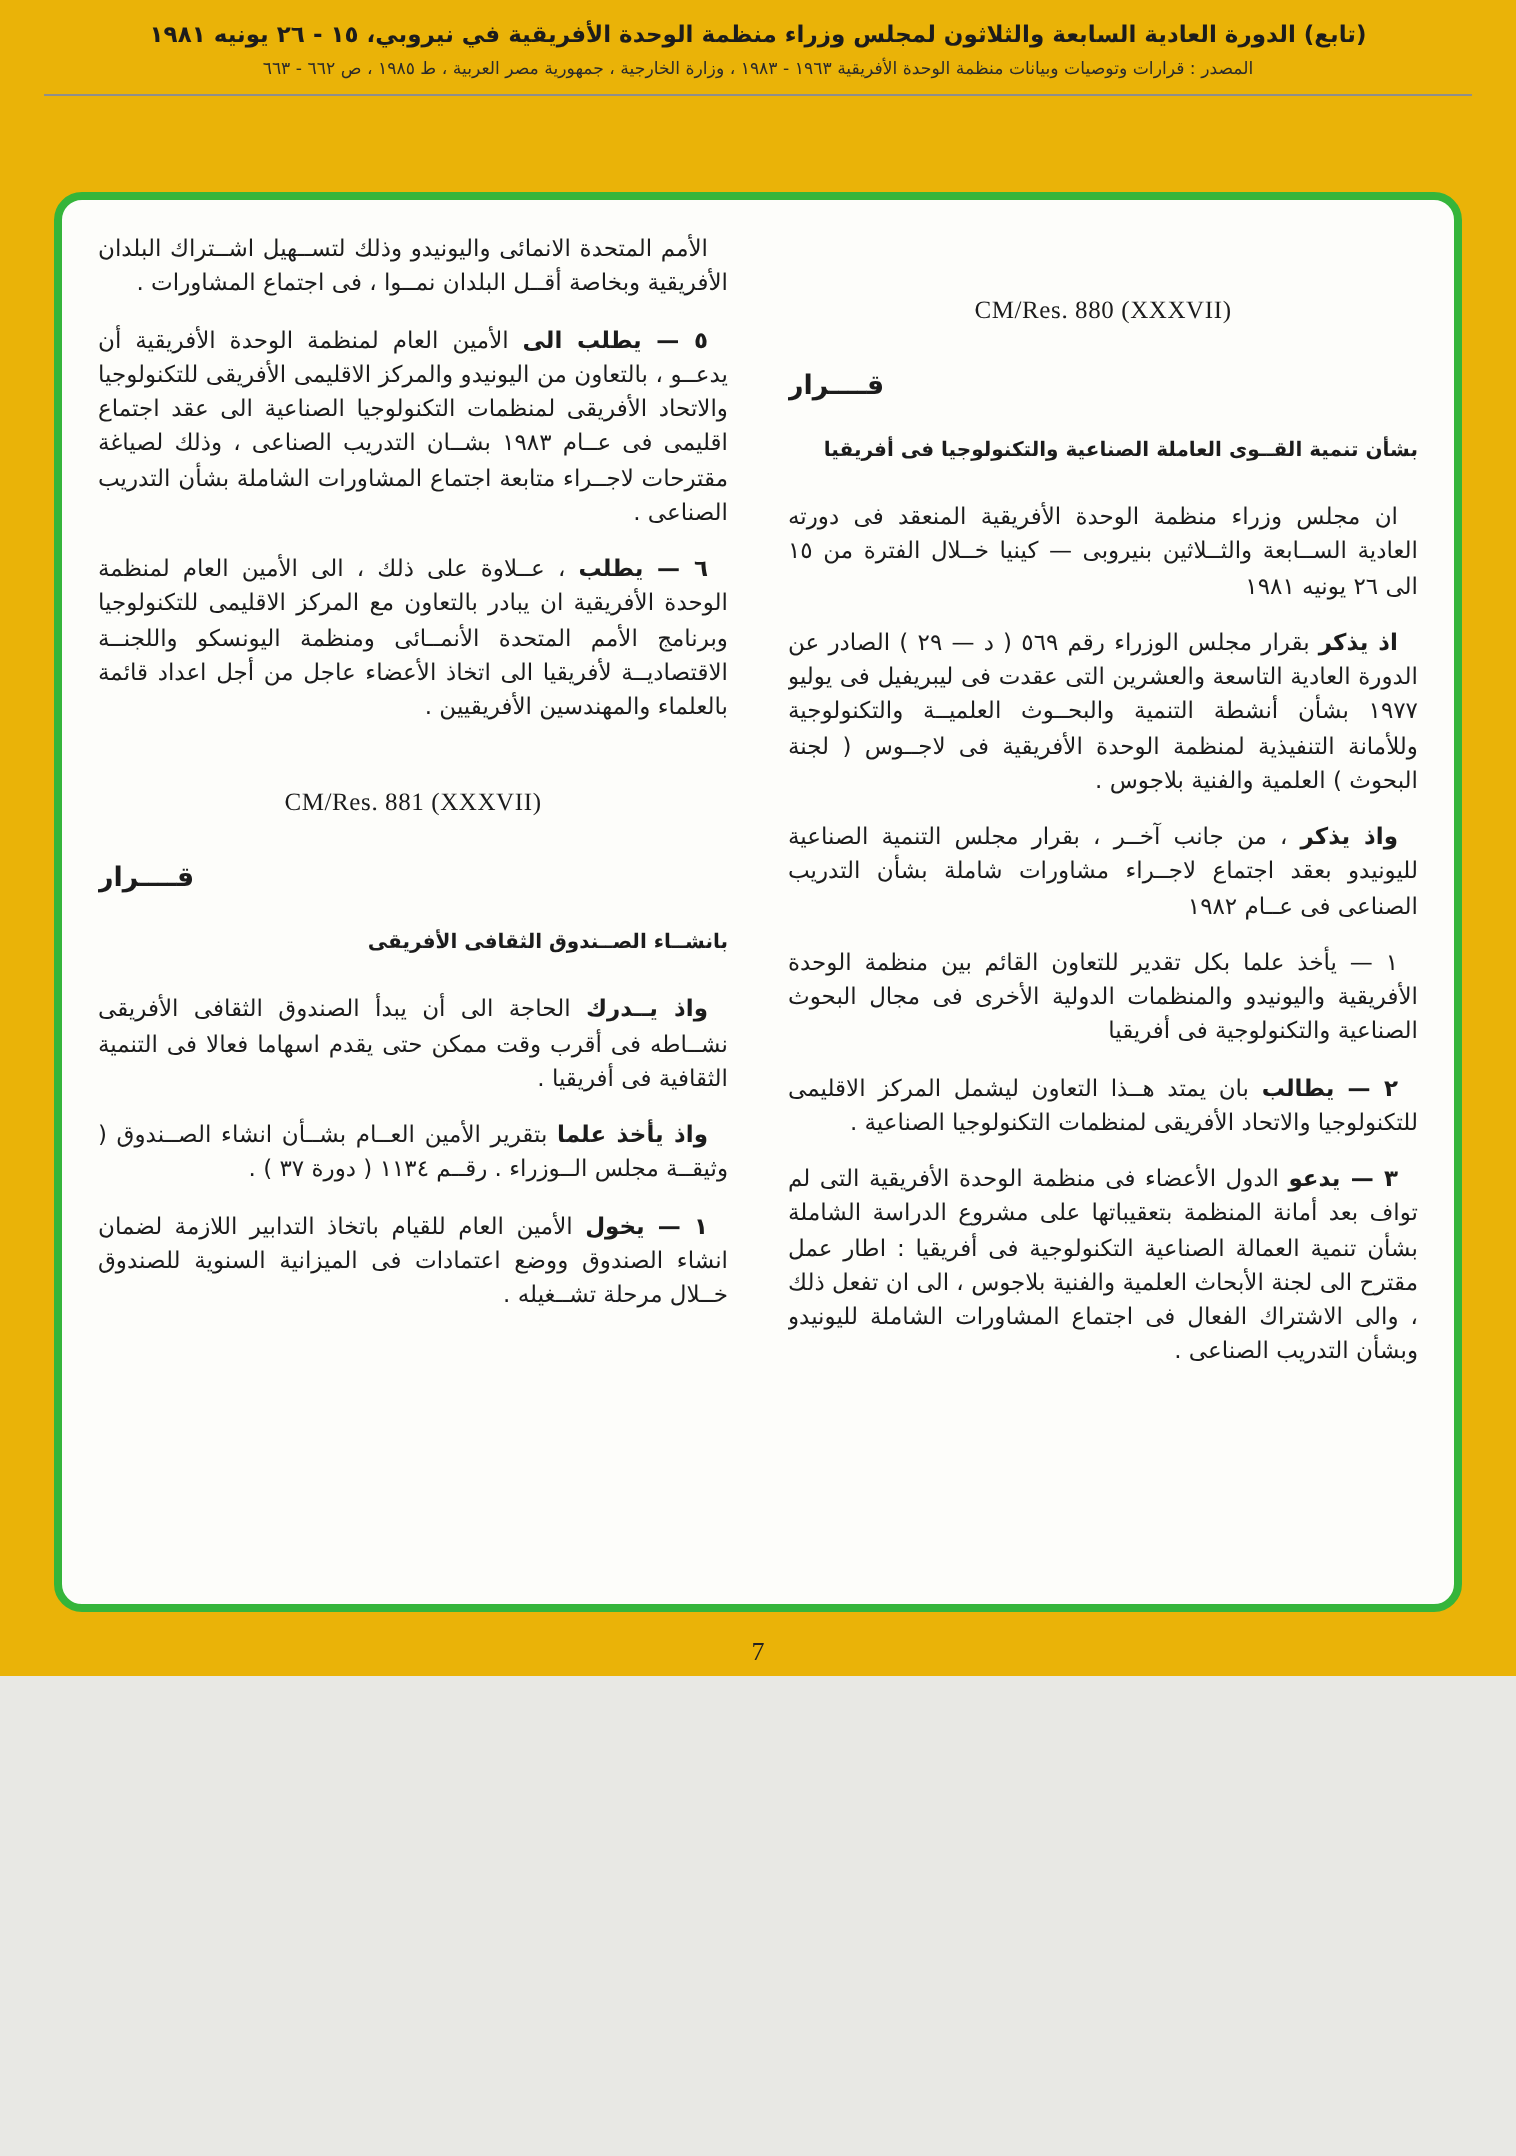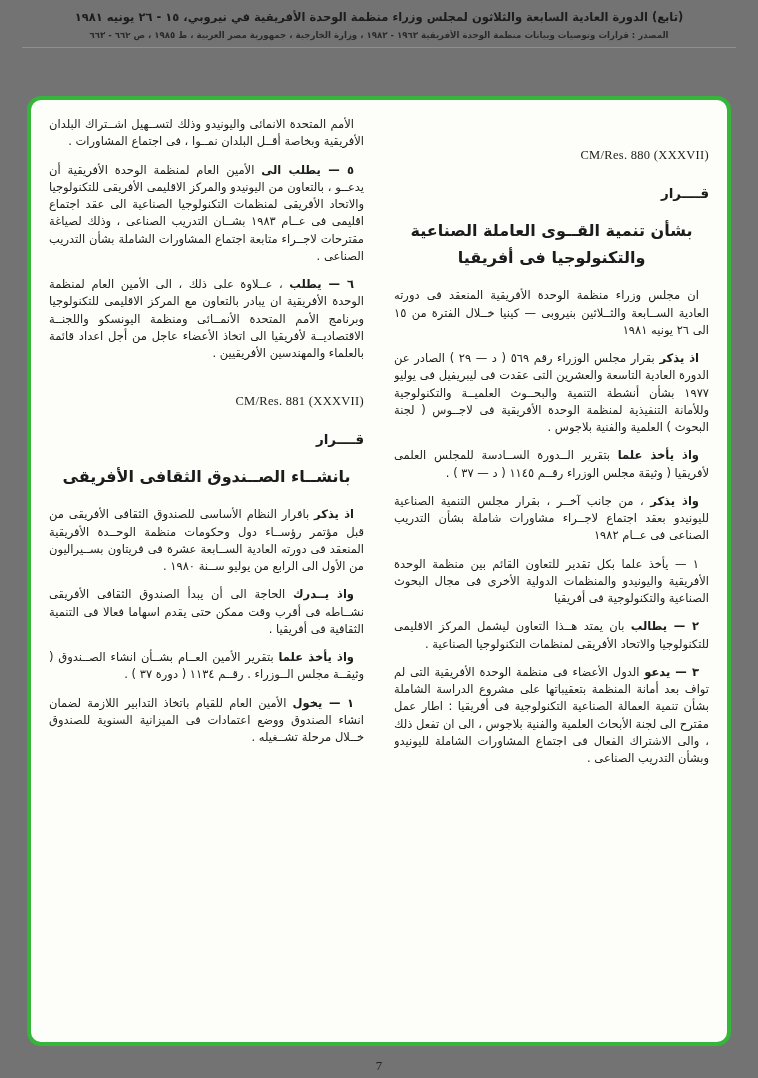--- a/index.html
+++ b/index.html
@@ -1,21 +1,21 @@
 <!DOCTYPE html>
 <html lang="ar"><head>
 <meta charset="utf-8">
 <style>
   html, body { margin: 0; padding: 0; background: #e8e8e4; }
   .page {
     position: relative;
     width: 758px;
-    height: 1078px;
+    height: 838px;
     margin: 0 auto;
-    background: #737373;
+    background: #eab308;
     font-family: "DejaVu Sans", sans-serif;
     color: #1c1c1c;
     overflow: hidden;
   }
   .header {
     position: absolute;
     top: 8px;
     left: 22px;
     right: 22px;
     direction: rtl;
@@ -23,21 +23,21 @@
     padding-bottom: 5px;
     border-bottom: 1px solid #8f8f8b;
   }
   .header-line1 {
     font-weight: bold;
     font-size: 11.5px;
     line-height: 1.6;
     margin-bottom: 3px;
   }
   .header-line2 {
-    font-weight: bold;
+    font-weight: normal;
     font-size: 8.6px;
     line-height: 1.5;
     color: #2a2a2a;
   }
   .frame {
     position: absolute;
     left: 27px;
     right: 27px;
     top: 96px;
     bottom: 32px;
@@ -60,39 +60,38 @@
     text-align: justify;
     font-size: 11.5px;
     line-height: 1.5;
     overflow: hidden;
   }
   .block { margin: 0 0 11px 0; }
   .block.p { text-indent: 10px; }
   .lead { font-weight: bold; }
   .block.ref {
     direction: ltr;
-    text-align: right;
+    text-align: center;
     font-family: "Liberation Serif", serif;
     font-size: 12.5px;
     letter-spacing: 0.3px;
     margin: 30px 0 18px 0;
     text-indent: 0;
   }
   .block.h {
-    text-align: right;
+    text-align: left;
     font-weight: bold;
     font-size: 13.5px;
     letter-spacing: 1px;
     margin: 16px 0 14px 0;
     text-indent: 0;
   }
   .block.sub {
-    text-align: center;
     font-weight: bold;
-    font-size: 16px;
+    font-size: 10px;
     line-height: 1.7;
     margin: 0 0 16px 0;
     text-indent: 0;
   }
   .pagenum {
     position: absolute;
     bottom: 4px;
     left: 0;
     width: 100%;
     text-align: center;
@@ -112,34 +111,32 @@
   </div>
 
   <div class="frame">
     <div class="columns">
       <div class="col" id="col-right">
           <div class="block ref"><span>CM/Res. 880 (XXXVII)</span></div>
           <div class="block h"><span>قــــرار</span></div>
           <div class="block sub"><span>بشأن تنمية القــوى العاملة الصناعية والتكنولوجيا فى أفريقيا</span></div>
           <div class="block p"><span>ان مجلس وزراء منظمة الوحدة الأفريقية المنعقد فى دورته العادية الســابعة والثــلاثين بنيروبى — كينيا خــلال الفترة من ١٥ الى ٢٦ يونيه ١٩٨١</span></div>
           <div class="block p"><span class="lead">اذ يذكر</span> <span>بقرار مجلس الوزراء رقم ٥٦٩ ( د — ٢٩ ) الصادر عن الدورة العادية التاسعة والعشرين التى عقدت فى ليبريفيل فى يوليو ١٩٧٧ بشأن أنشطة التنمية والبحــوث العلميــة والتكنولوجية وللأمانة التنفيذية لمنظمة الوحدة الأفريقية فى لاجــوس ( لجنة البحوث ) العلمية والفنية بلاجوس .</span></div>
-          <div class="block p"><span class="lead">واذ يأخذ علما</span> <span>بتقرير الــدورة الســادسة للمجلس العلمى لأفريقيا ( وثيقة مجلس الوزراء رقــم ١١٤٥ ( د — ٣٧ ) .</span></div>
           <div class="block p"><span class="lead">واذ يذكر</span> <span>، من جانب آخــر ، بقرار مجلس التنمية الصناعية لليونيدو بعقد اجتماع لاجــراء مشاورات شاملة بشأن التدريب الصناعى فى عــام ١٩٨٢</span></div>
           <div class="block p"><span>١ — يأخذ علما بكل تقدير للتعاون القائم بين منظمة الوحدة الأفريقية واليونيدو والمنظمات الدولية الأخرى فى مجال البحوث الصناعية والتكنولوجية فى أفريقيا</span></div>
           <div class="block p"><span class="lead">٢ — يطالب</span> <span>بان يمتد هــذا التعاون ليشمل المركز الاقليمى للتكنولوجيا والاتحاد الأفريقى لمنظمات التكنولوجيا الصناعية .</span></div>
           <div class="block p"><span class="lead">٣ — يدعو</span> <span>الدول الأعضاء فى منظمة الوحدة الأفريقية التى لم تواف بعد أمانة المنظمة بتعقيباتها على مشروع الدراسة الشاملة بشأن تنمية العمالة الصناعية التكنولوجية فى أفريقيا : اطار عمل مقترح الى لجنة الأبحاث العلمية والفنية بلاجوس ، الى ان تفعل ذلك ، والى الاشتراك الفعال فى اجتماع المشاورات الشاملة لليونيدو وبشأن التدريب الصناعى .</span></div>
         </div>
       <div class="col" id="col-left">
           <div class="block p"><span>الأمم المتحدة الانمائى واليونيدو وذلك لتســهيل اشــتراك البلدان الأفريقية وبخاصة أقــل البلدان نمــوا ، فى اجتماع المشاورات .</span></div>
           <div class="block p"><span class="lead">٥ — يطلب الى</span> <span>الأمين العام لمنظمة الوحدة الأفريقية أن يدعــو ، بالتعاون من اليونيدو والمركز الاقليمى الأفريقى للتكنولوجيا والاتحاد الأفريقى لمنظمات التكنولوجيا الصناعية الى عقد اجتماع اقليمى فى عــام ١٩٨٣ بشــان التدريب الصناعى ، وذلك لصياغة مقترحات لاجــراء متابعة اجتماع المشاورات الشاملة بشأن التدريب الصناعى .</span></div>
           <div class="block p"><span class="lead">٦ — يطلب</span> <span>، عــلاوة على ذلك ، الى الأمين العام لمنظمة الوحدة الأفريقية ان يبادر بالتعاون مع المركز الاقليمى للتكنولوجيا وبرنامج الأمم المتحدة الأنمــائى ومنظمة اليونسكو واللجنــة الاقتصاديــة لأفريقيا الى اتخاذ الأعضاء عاجل من أجل اعداد قائمة بالعلماء والمهندسين الأفريقيين .</span></div>
           <div class="block ref"><span>CM/Res. 881 (XXXVII)</span></div>
           <div class="block h"><span>قــــرار</span></div>
           <div class="block sub"><span>بانشــاء الصــندوق الثقافى الأفريقى</span></div>
-          <div class="block p"><span class="lead">اذ يذكر</span> <span>باقرار النظام الأساسى للصندوق الثقافى الأفريقى من قبل مؤتمر رؤســاء دول وحكومات منظمة الوحــدة الأفريقية المنعقد فى دورته العادية الســابعة عشرة فى فريتاون بســيراليون من الأول الى الرابع من يوليو ســنة ١٩٨٠ .</span></div>
           <div class="block p"><span class="lead">واذ يــدرك</span> <span>الحاجة الى أن يبدأ الصندوق الثقافى الأفريقى نشــاطه فى أقرب وقت ممكن حتى يقدم اسهاما فعالا فى التنمية الثقافية فى أفريقيا .</span></div>
           <div class="block p"><span class="lead">واذ يأخذ علما</span> <span>بتقرير الأمين العــام بشــأن انشاء الصــندوق ( وثيقــة مجلس الــوزراء . رقــم ١١٣٤ ( دورة ٣٧ ) .</span></div>
           <div class="block p"><span class="lead">١ — يخول</span> <span>الأمين العام للقيام باتخاذ التدابير اللازمة لضمان انشاء الصندوق ووضع اعتمادات فى الميزانية السنوية للصندوق خــلال مرحلة تشــغيله .</span></div>
         </div>
     </div>
   </div>
 
   <div class="pagenum">7</div>
 
 </div>

